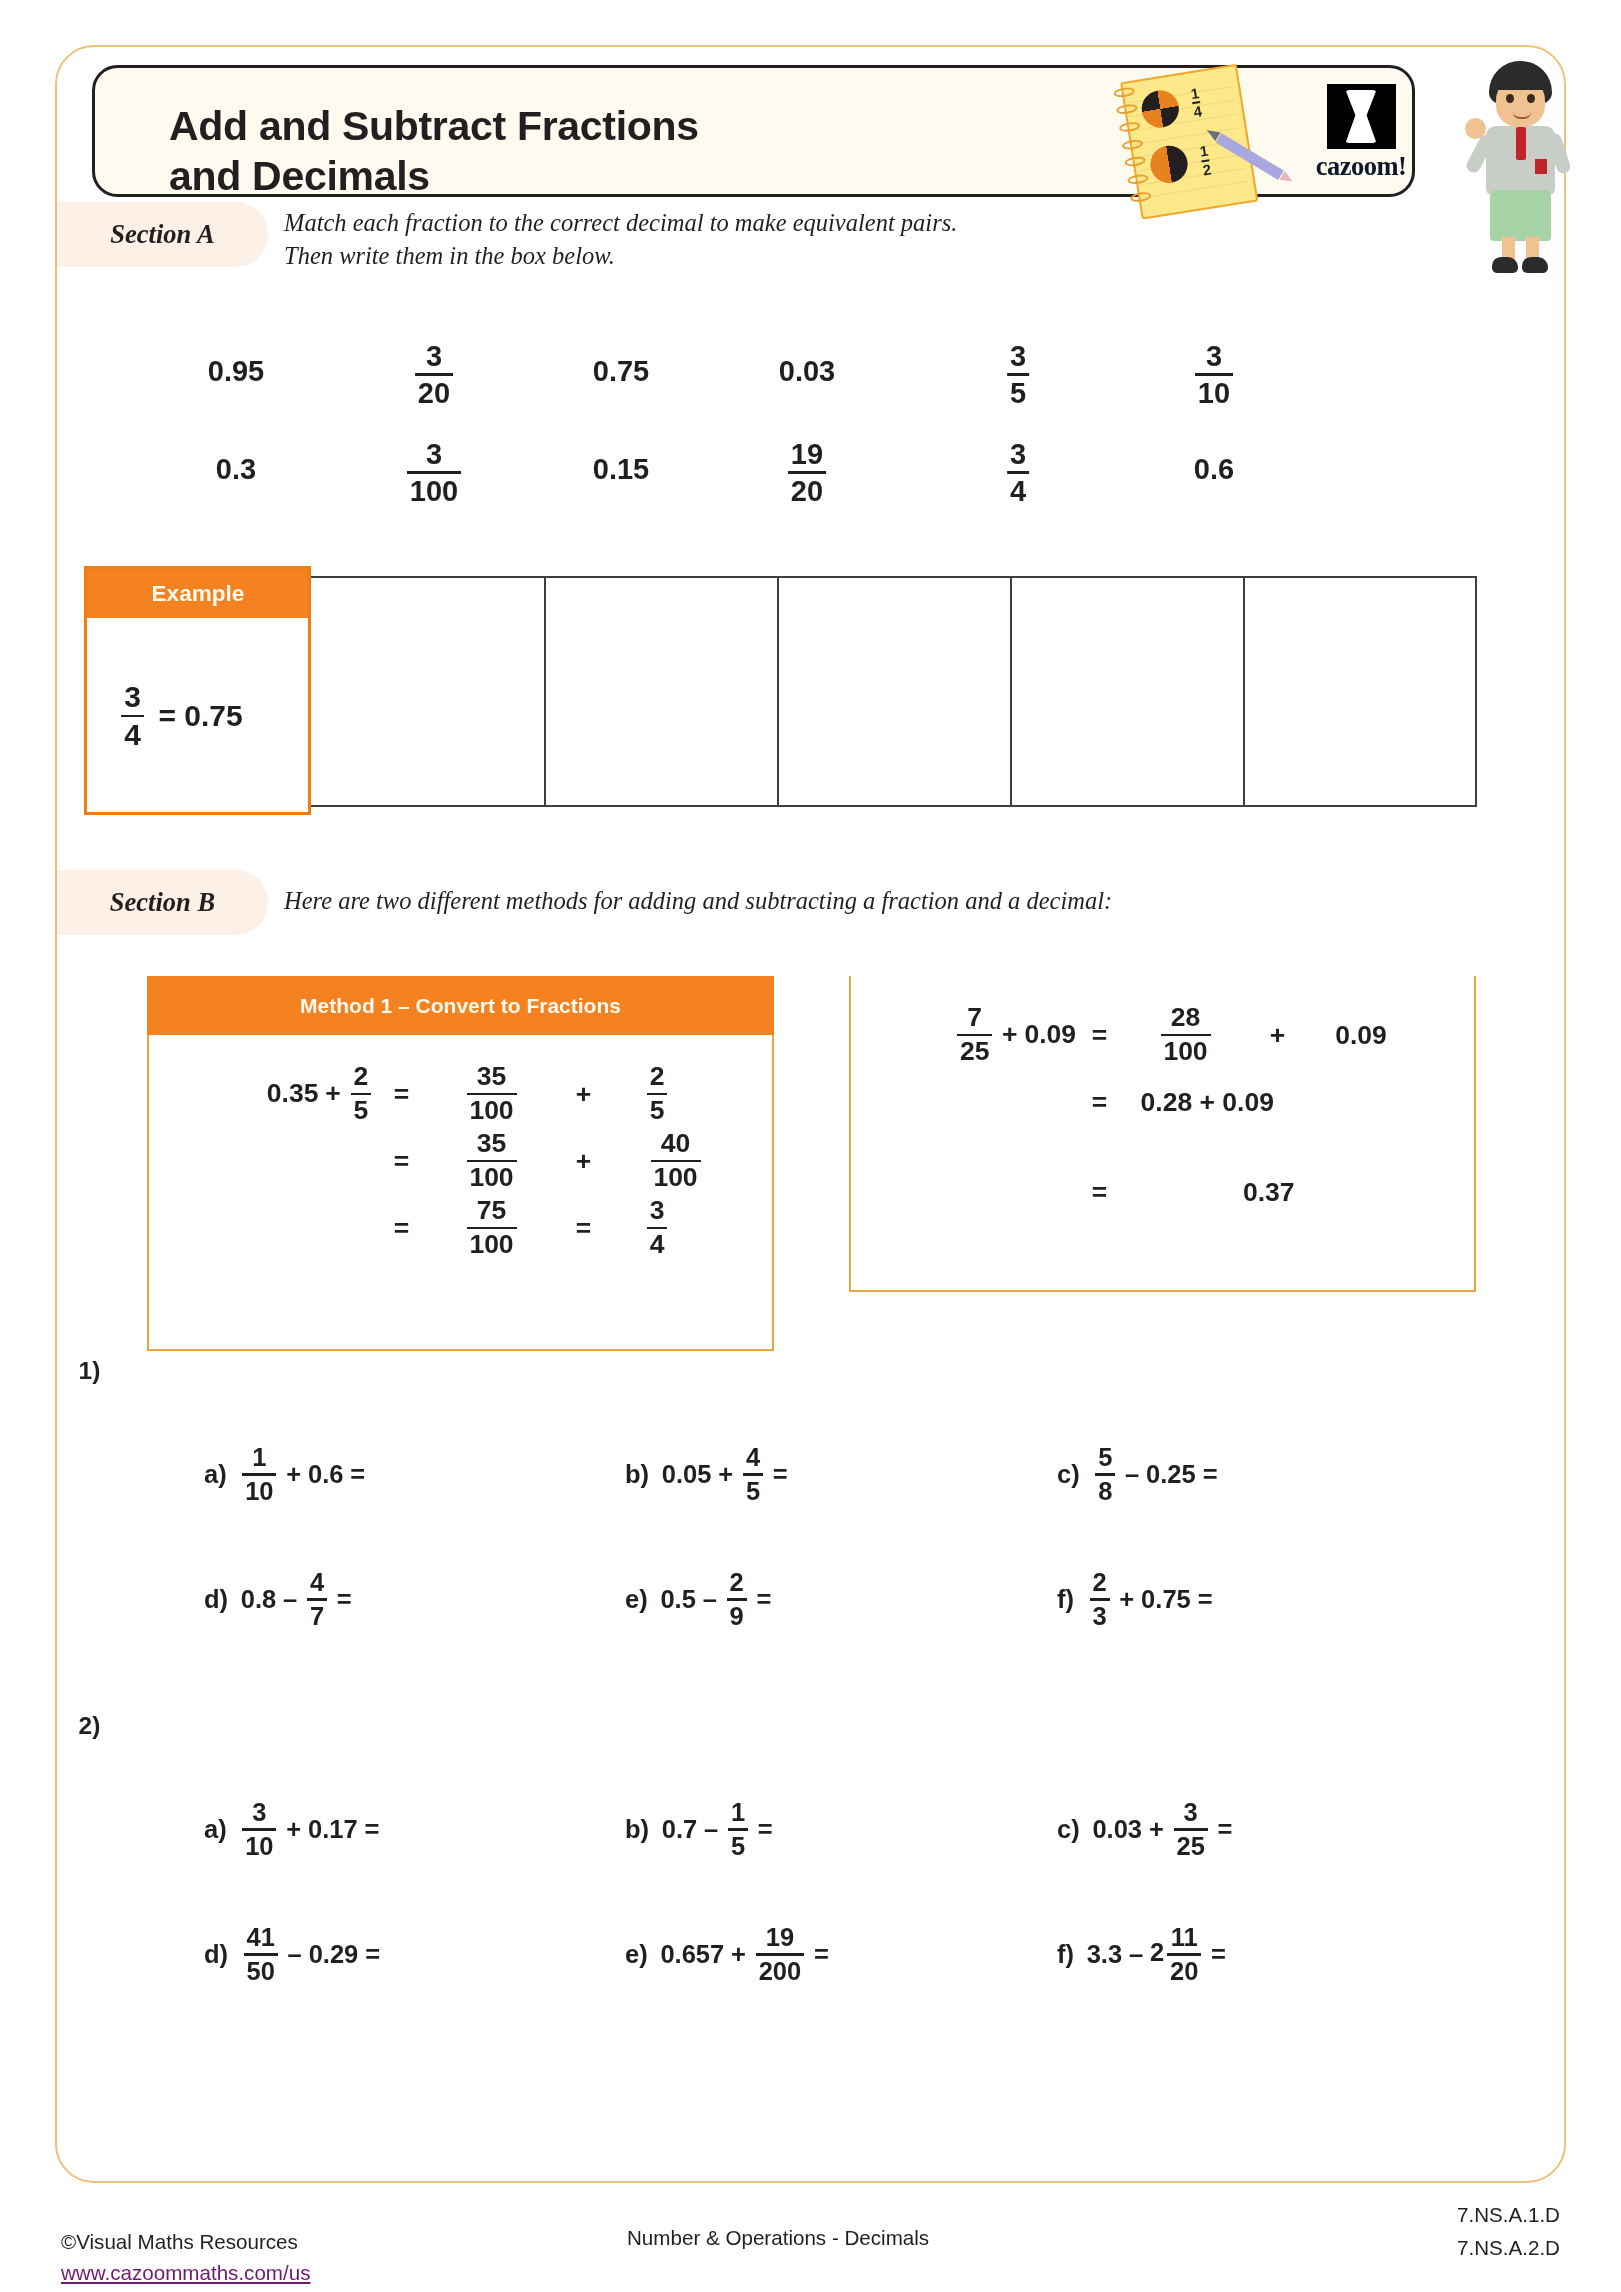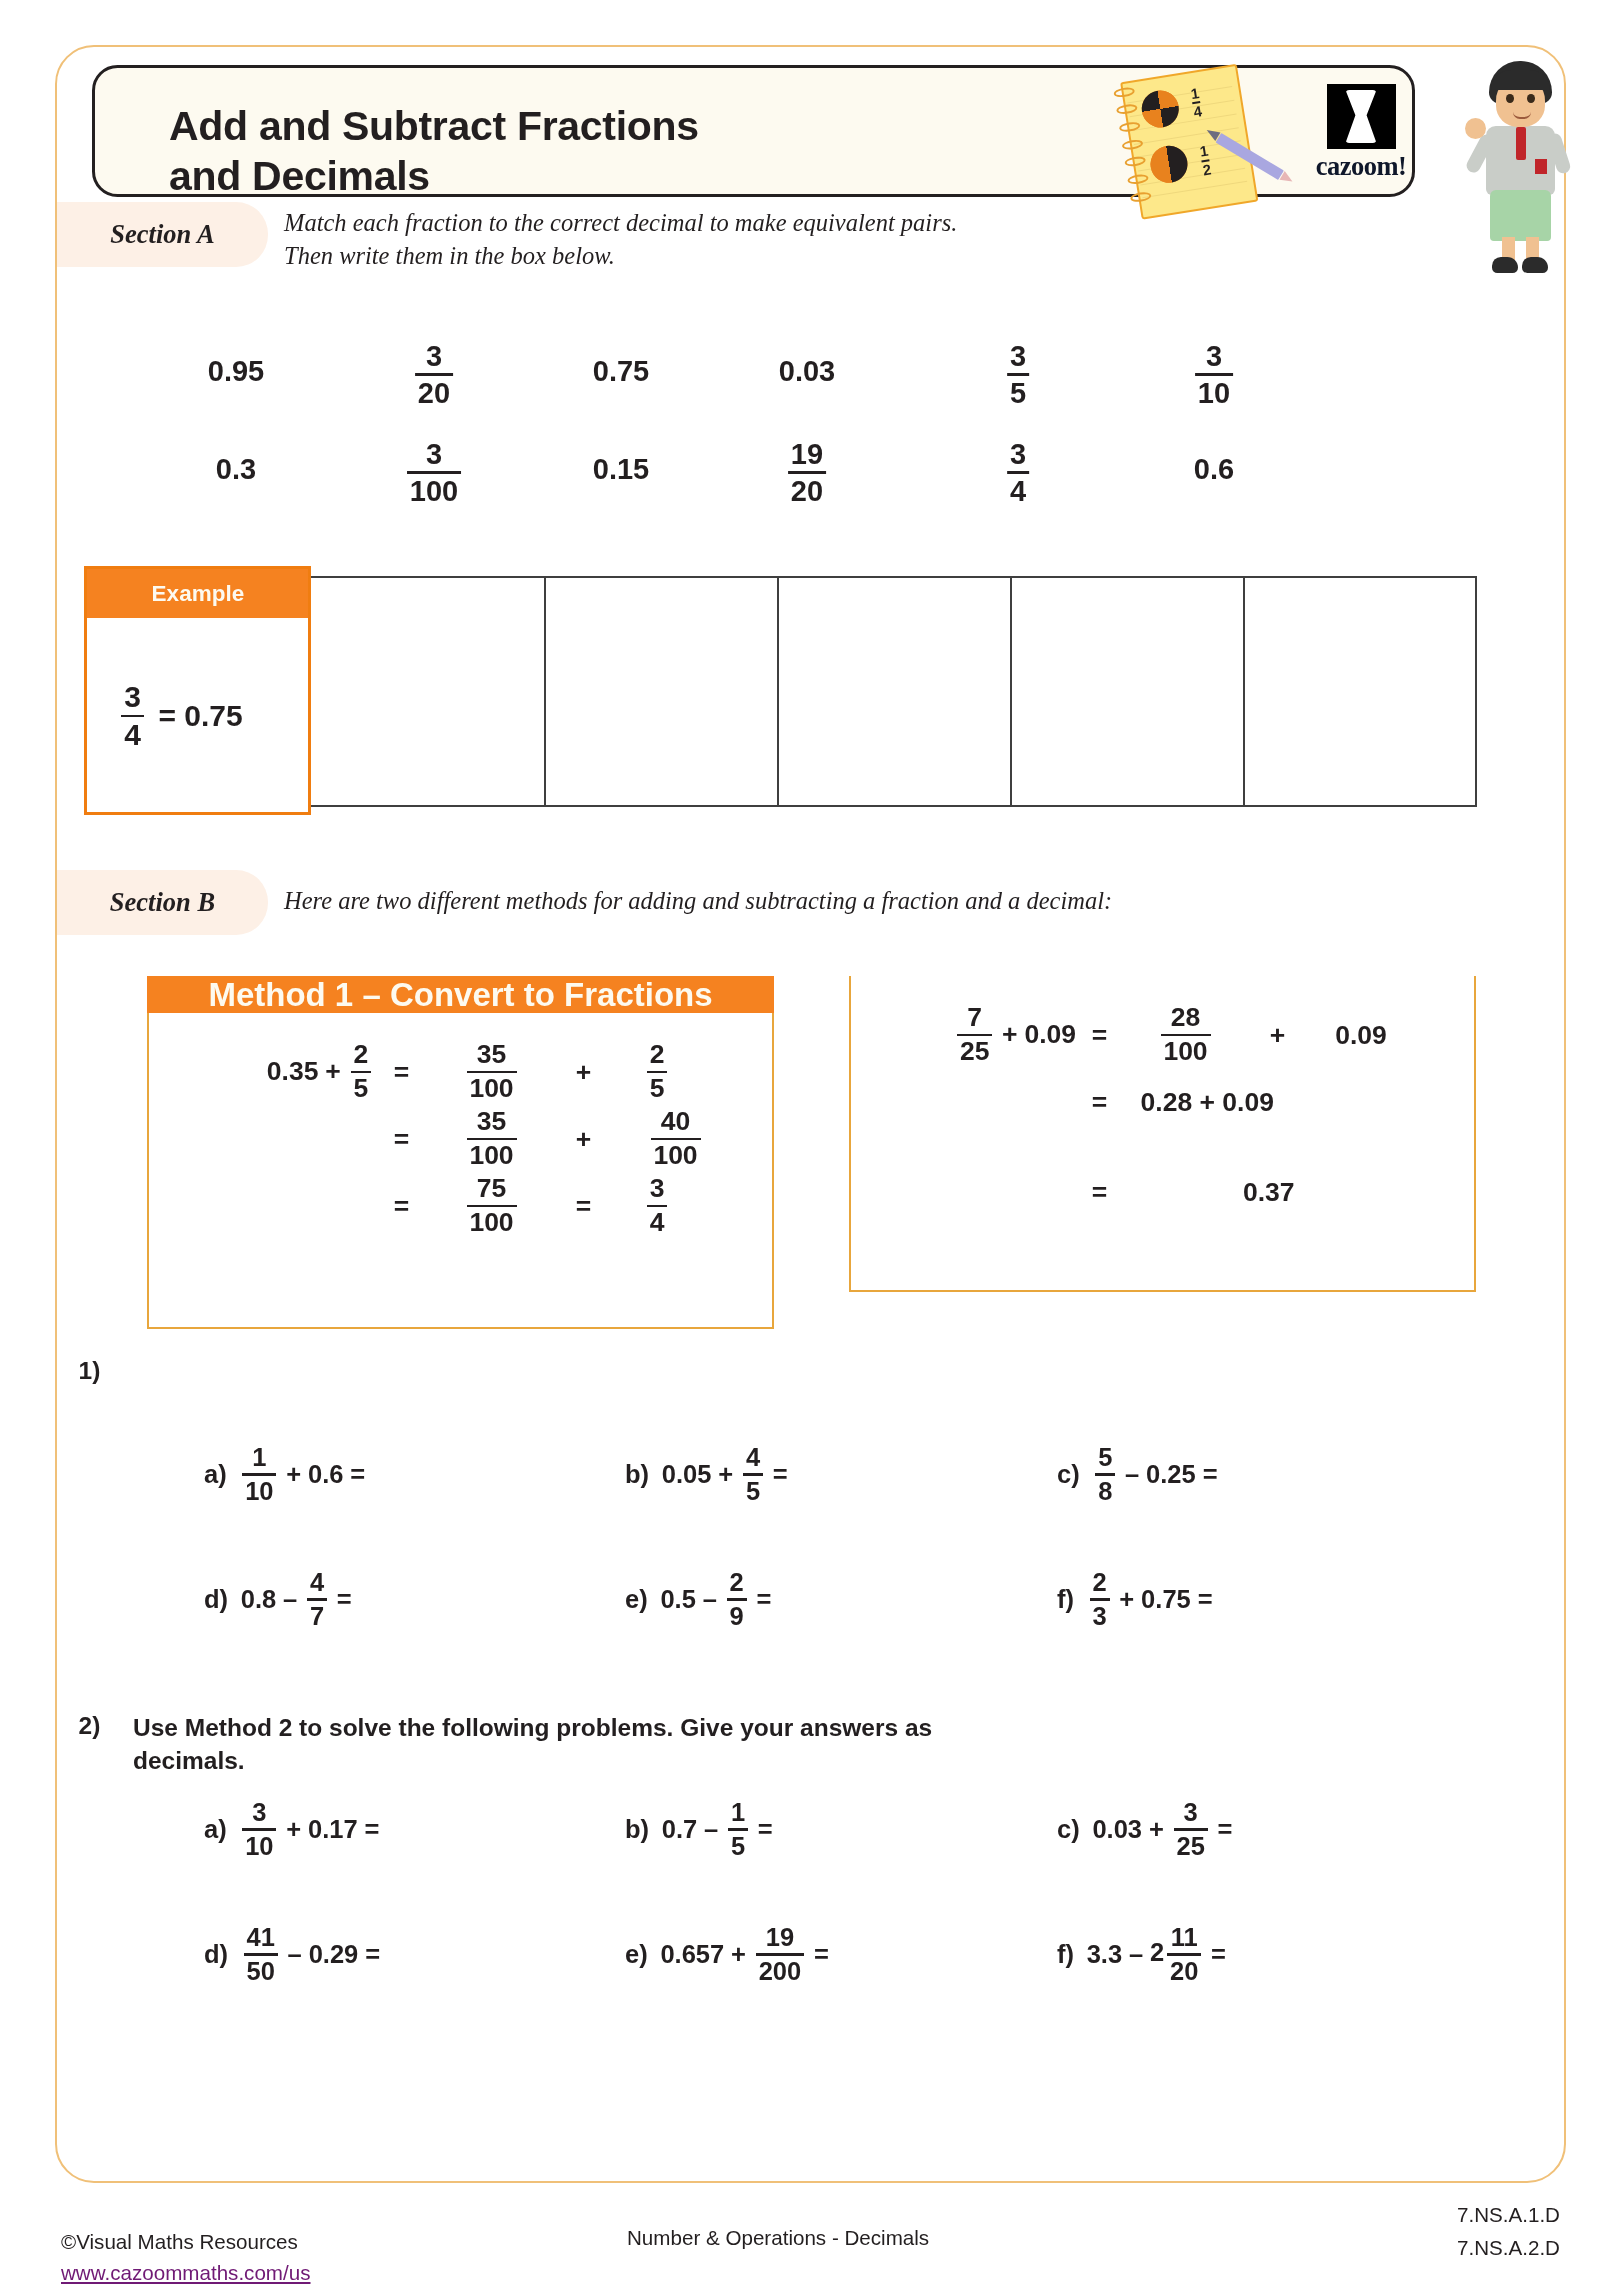--- a/index.html
+++ b/index.html
@@ -197,22 +197,22 @@
     border:2px solid #3f3f3f;
     border-left:none;
     display:flex;
   }
   .blank-cell { height:100%; border-left:2px solid #3f3f3f; }
   .blank-cell:first-child { border-left:none; }
 
   
   .method-box { position:absolute; width:627px; }
   .method-head {
-    height:37px; background:#f58220;
-    color:#fdfaf0; font-size:33px; font-weight:bold;
+    height:59px; background:#f58220;
+    color:#fdfaf0; font-size:21px; font-weight:bold;
     display:flex; align-items:center; justify-content:center;
   }
   .method-body {
     height:316px;
     border:2.9px solid #e8a63c; border-top:none;
     background:#fff;
     padding-top:25.5px;
     font-size:26.5px; font-weight:bold; color:#231f20;
   }
   .eq-line { display:flex; align-items:center; height:67px; }
@@ -566,22 +566,20 @@
           <span class="bar"></span>
           <span class="den">3</span>
         </span>
         <span class="op">+</span>
         <span>0.75</span>
         <span class="op">=</span>
       </div>
     </div>
 
   <div class="qnum" style="left:21.6px; top:1665px;">2)</div>
-  <div class="qtext" style="left:76px; top:1665px; width:1284px;">Use Method 2 to solve the following problems. Give your answers as
- decimals.</div>
   <div id="q2-parts">
       <div class="subq" style="left: 147px; top: 1752px;">
         <span class="lbl">a)</span>
         <span class="frac" style="">
           <span class="num">3</span>
           <span class="bar"></span>
           <span class="den">10</span>
         </span>
         <span class="op">+</span>
         <span>0.17</span>

